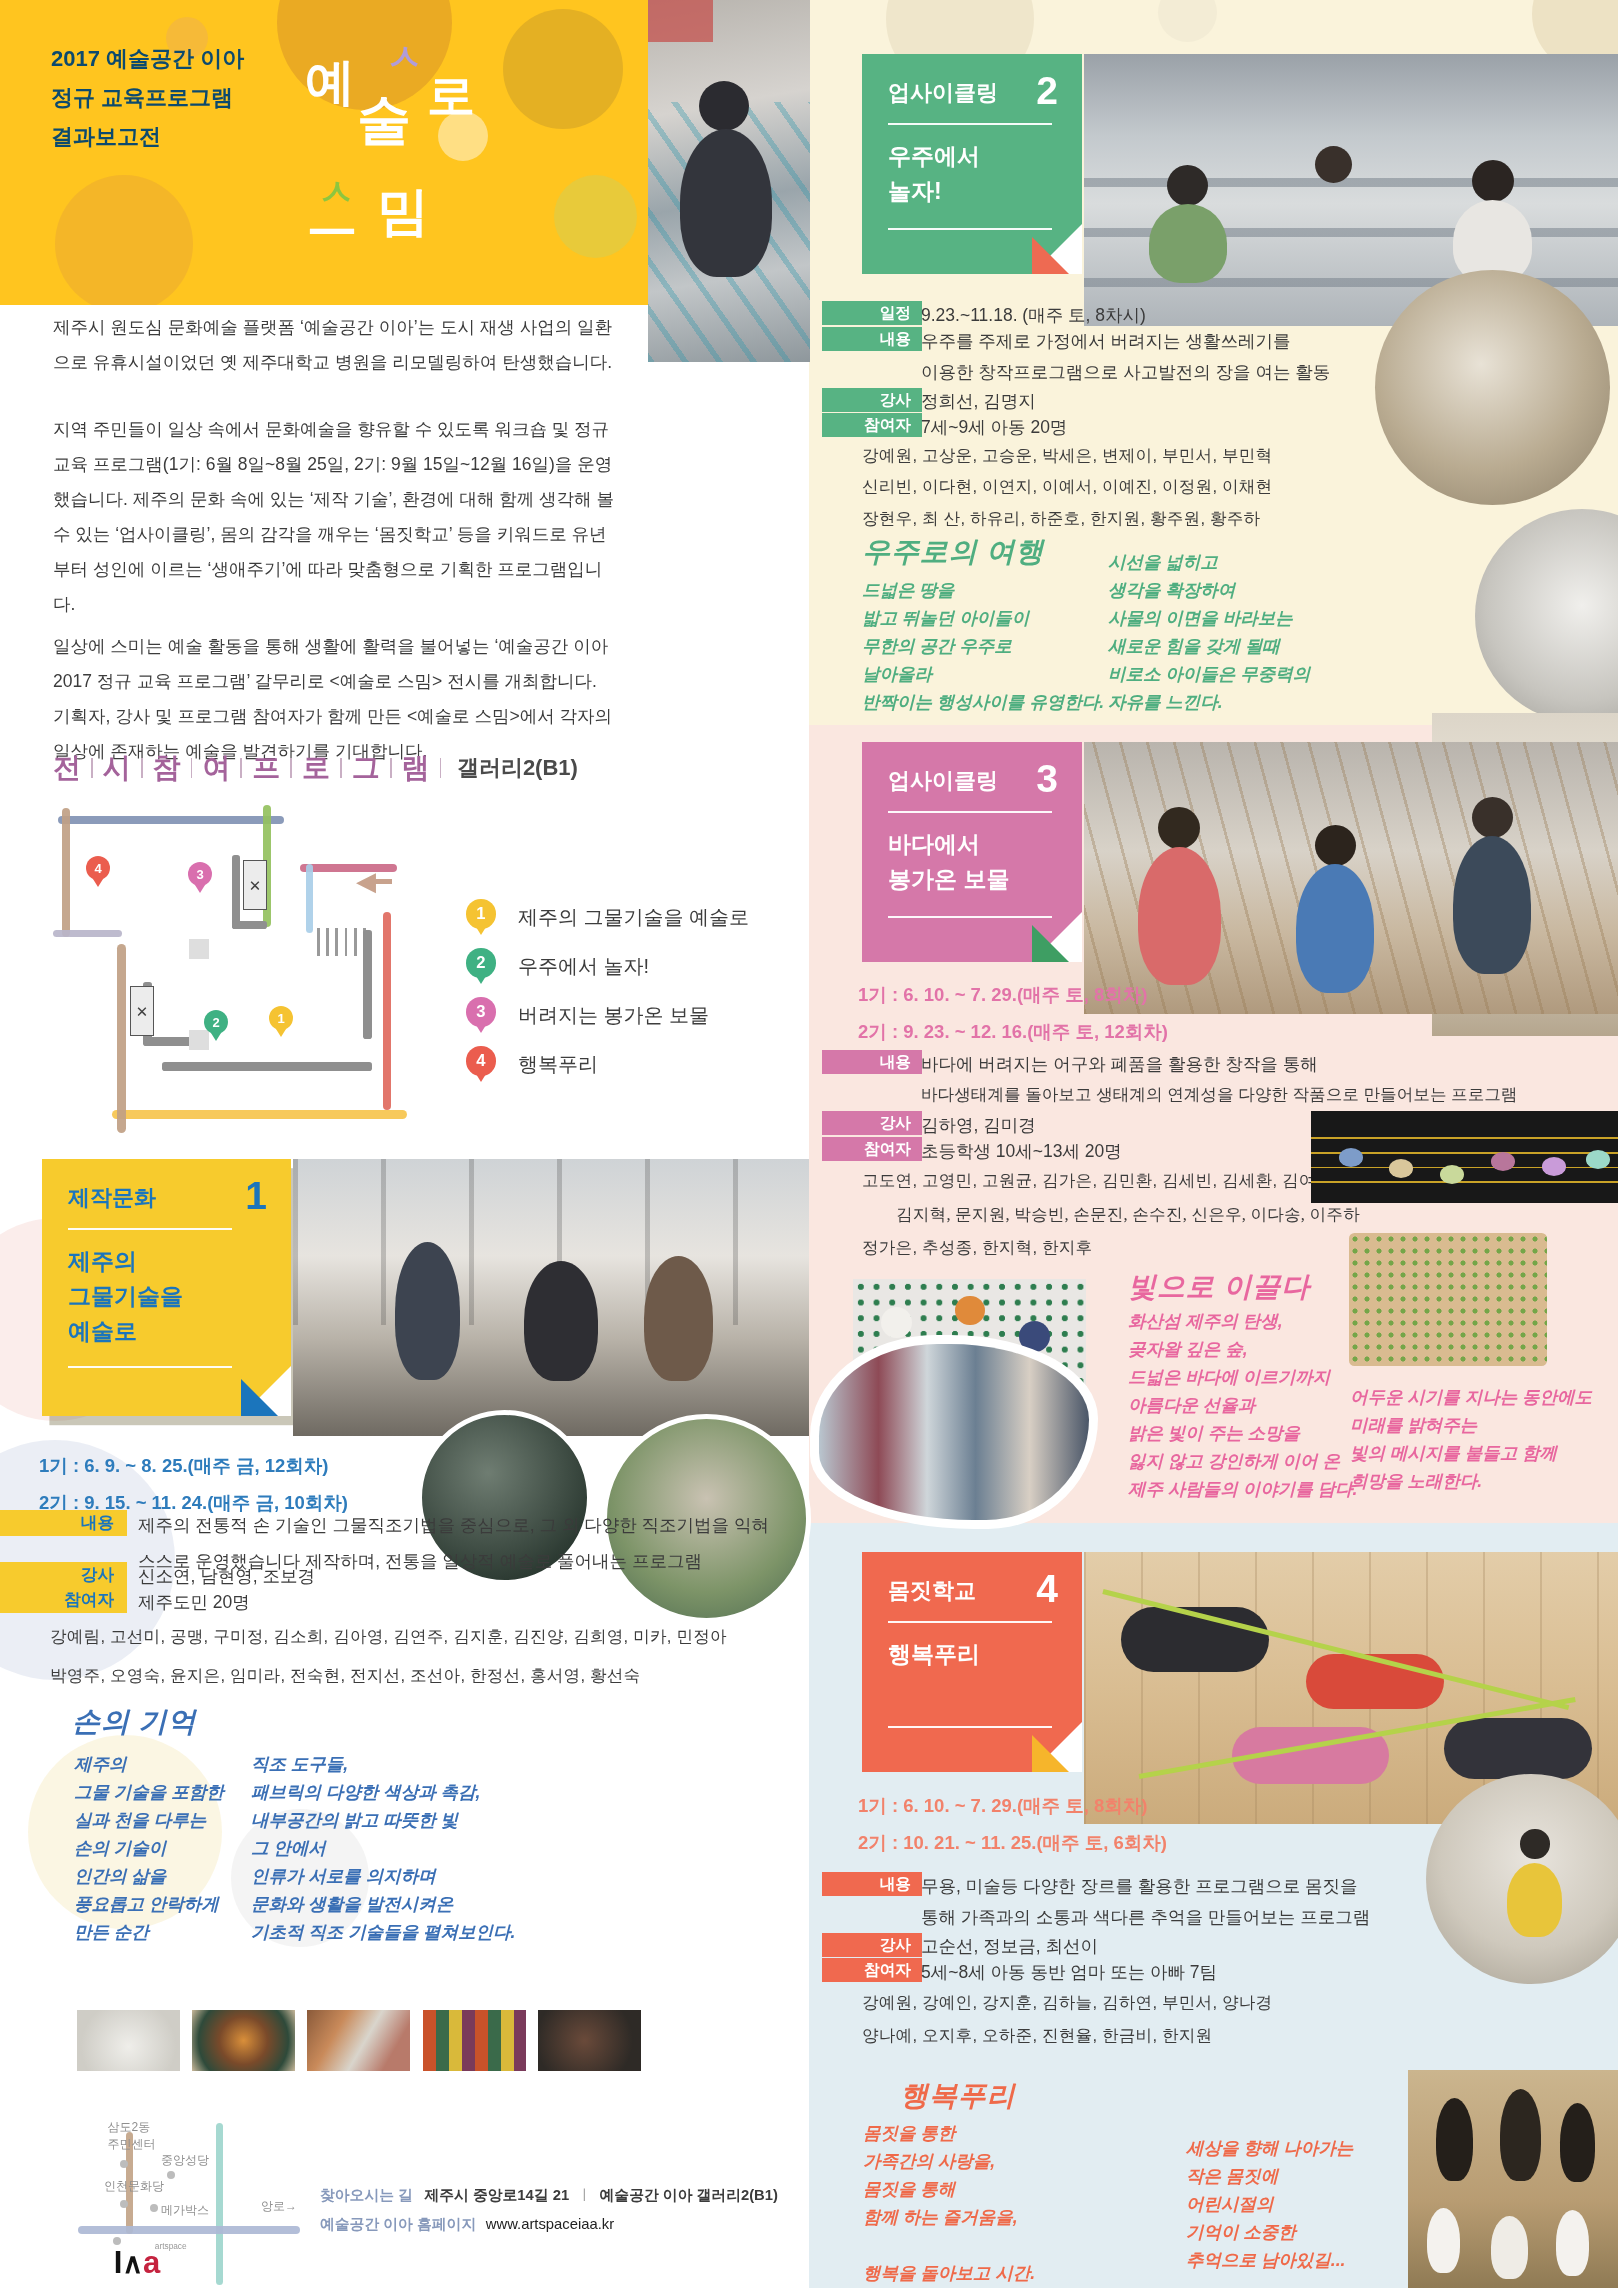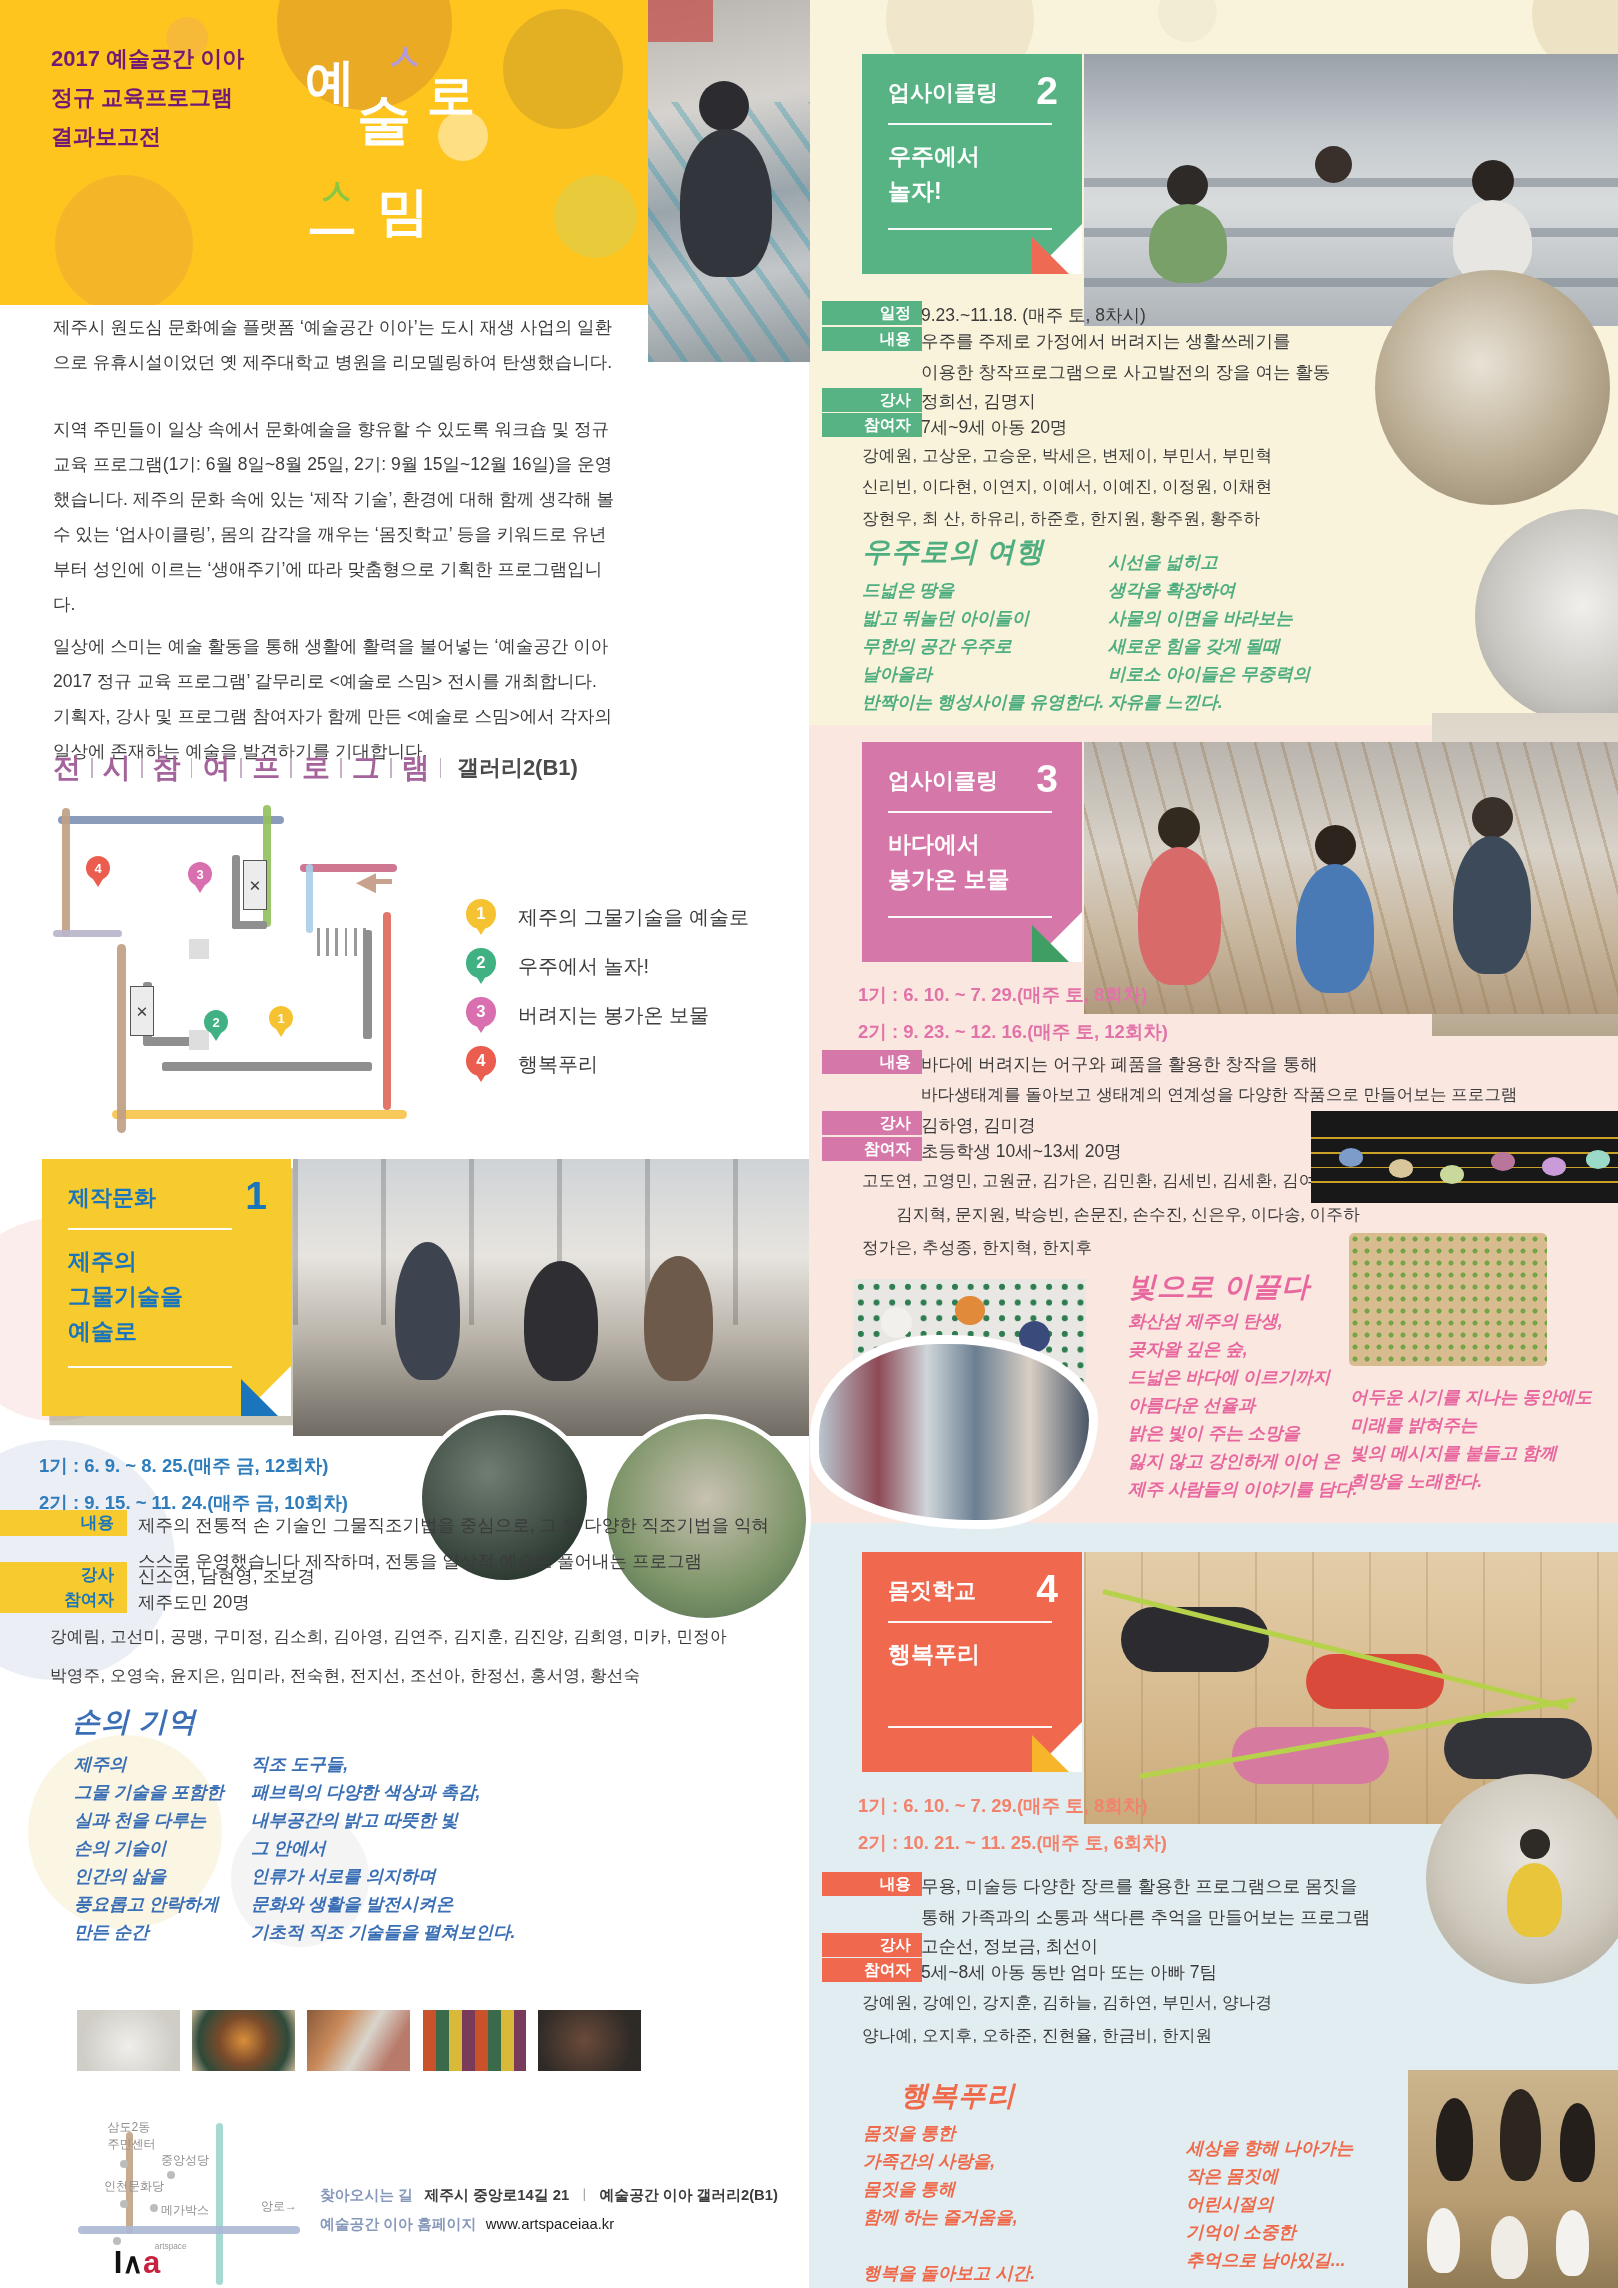--- a/index.html
+++ b/index.html
@@ -73,21 +73,21 @@
   <div class="circ" style="left:28px;top:1735px;width:194px;height:194px;background:rgba(224,194,58,.14);"></div>
   <div class="circ" style="left:231px;top:1809px;width:138px;height:138px;background:rgba(120,120,120,.08);"></div>
 
   <div class="abs" style="left:0;top:0;width:648px;height:305px;background:#FFC51F;overflow:hidden;">
     <div class="circ" style="left:277px;top:-65px;width:175px;height:175px;background:rgba(217,148,38,.55);"></div>
     <div class="circ" style="left:55px;top:175px;width:138px;height:138px;background:rgba(233,168,50,.5);"></div>
     <div class="circ" style="left:503px;top:9.2px;width:120px;height:120px;background:rgba(196,150,40,.45);"></div>
     <div class="circ" style="left:554px;top:175px;width:83px;height:83px;background:rgba(214,205,80,.55);"></div>
     <div class="circ" style="left:166px;top:16.6px;width:42px;height:42px;background:rgba(244,182,63,.8);"></div>
     <div class="circ" style="left:438px;top:111px;width:50px;height:50px;background:rgba(255,255,255,.45);"></div>
-    <div class="abs" style="left:51px;top:39px;font-size:22px;line-height:39px;color:#701a75;font-weight:600;">
+    <div class="abs" style="left:51px;top:39px;font-size:22px;line-height:39px;color:#0c4a6e;font-weight:600;">
       <div>2017 예술공간 이아</div>
       <div>정규 교육프로그램</div>
       <div>결과보고전</div>
     </div>
 
     <div class="abs" style="left:305px;top:37px;width:222px;height:240px;">
       <span class="lg" style="left:0;top:20px;font-size:50px;">예</span>
       <span class="lg" style="left:81px;top:1.8px;font-size:37px;color:#B19CD9;">ㅅ</span>
       <span class="lg" style="left:52px;top:55px;font-size:54px;">술</span>
       <span class="lg" style="left:122px;top:35px;font-size:48px;">로</span>

